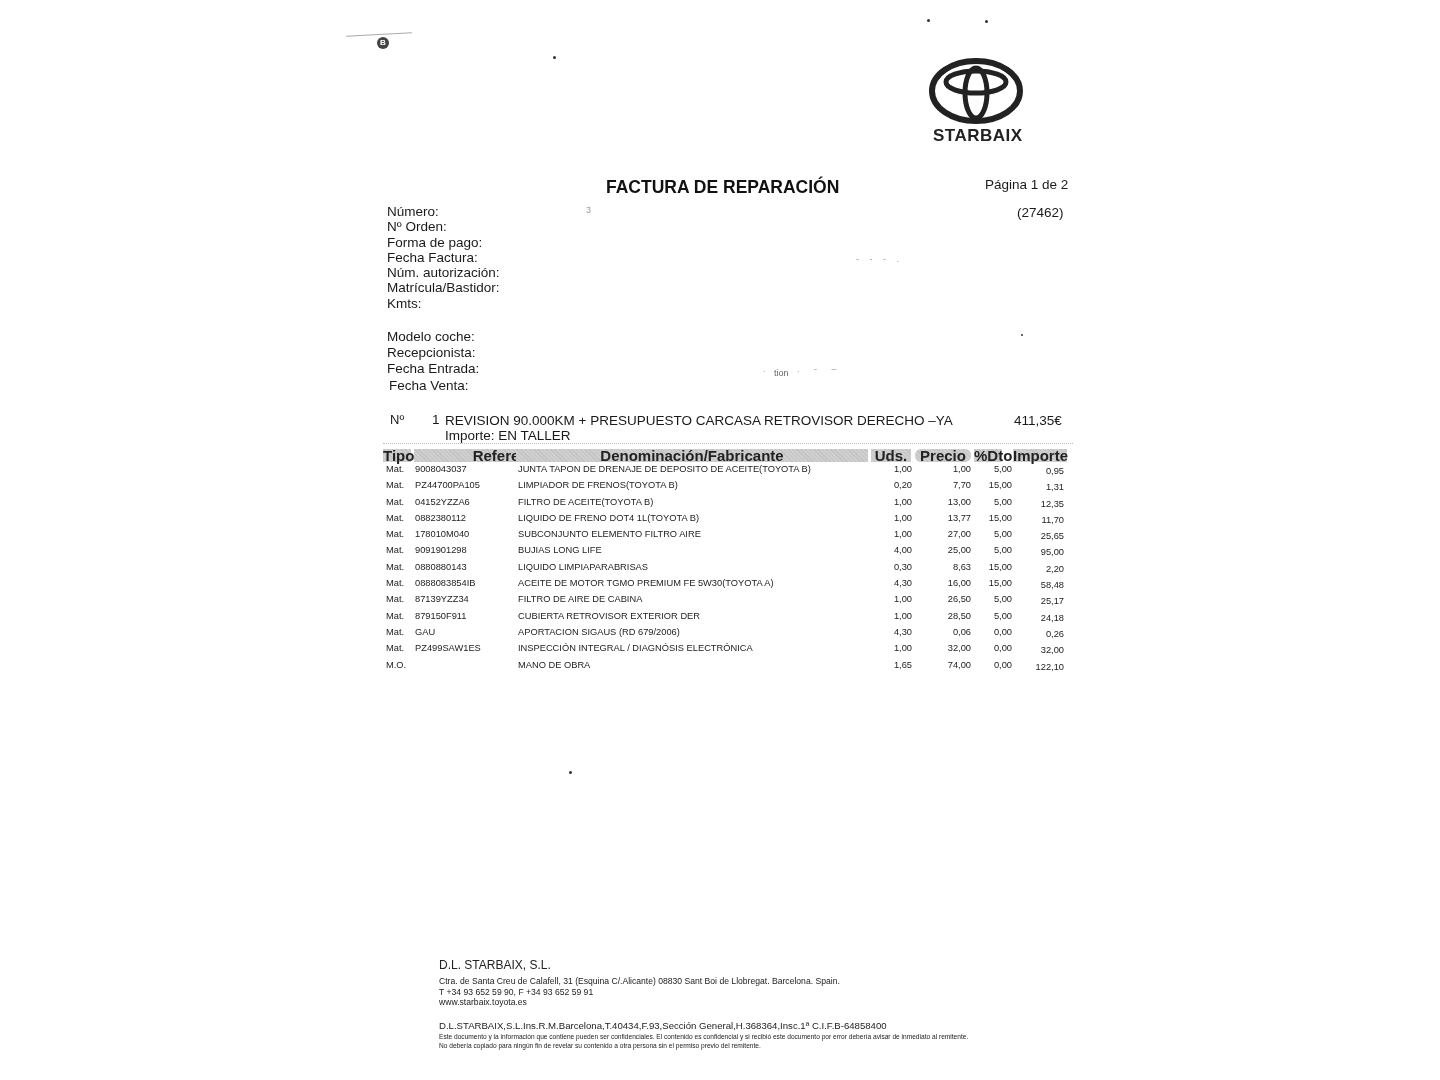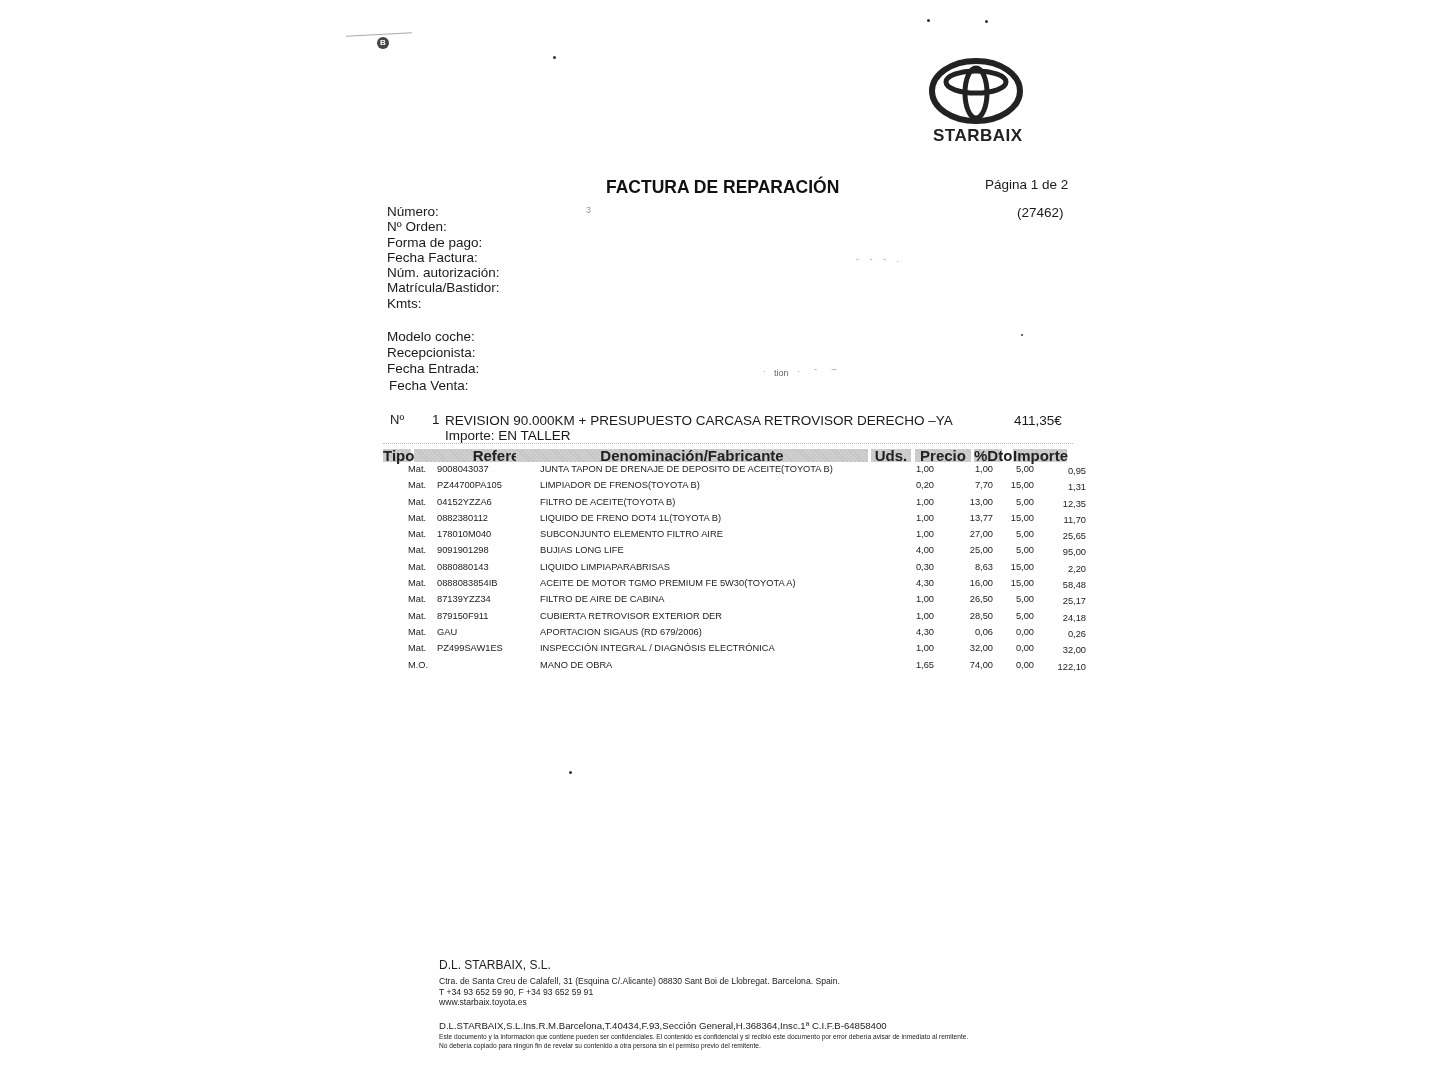--- a/index.html
+++ b/index.html
@@ -30,21 +30,21 @@
   .work-idx { position:absolute; left:432px; top:412px; font-size:13.5px; }
   .work-desc { position:absolute; left:445px; top:413px; font-size:13.5px; line-height:15px; width:540px; }
   .work-total { position:absolute; left:1014px; top:413px; font-size:13.5px; }
   .dotted-rule { position:absolute; left:383px; top:443px; width:690px; height:2px;
                  border-top:1px dotted #bbb; }
 
   .thead { position:absolute; top:449px; height:13px; background:#cfcfcf;
            font-size:15px; font-weight:bold; text-align:center; line-height:13px; color:#222;
            background-image: repeating-linear-gradient(45deg, rgba(0,0,0,0.06) 0 1px, transparent 1px 3px); }
 
-  .rows { position:absolute; left:408px; top:464px; width:690px; font-size:9.3px; color:#222; }
+  .rows { position:absolute; left:386px; top:464px; width:690px; font-size:9.3px; color:#222; }
   .row { position:relative; height:16.3px; }
   .row span { position:absolute; top:0; white-space:nowrap; }
   .c-tipo { left:0; }
   .c-ref { left:29px; }
   .c-den { left:132px;text-align:center; }
   .c-uds { right:164px; text-align:right; }
   .c-pre { right:105px; text-align:right; }
   .c-dto { right:64px; text-align:right; }
   .c-imp { right:12px; text-align:right; top:2px !important; }
 
@@ -100,21 +100,21 @@
 <div class="work-no">Nº</div>
 <div class="work-idx">1</div>
 <div class="work-desc">REVISION 90.000KM + PRESUPUESTO CARCASA RETROVISOR DERECHO –YA Importe: EN TALLER</div>
 <div class="work-total">411,35€</div>
 <div class="dotted-rule"></div>
 
 <div class="thead" style="left:383px;width:28px;">Tipo</div>
 <div class="thead" style="left:414px;width:98px;padding-left:48px;">Referencia</div>
 <div class="thead" style="left:516px;width:352px;">Denominación/Fabricante</div>
 <div class="thead" style="left:871px;width:40px;">Uds.</div>
-<div class="thead" style="left:915px;width:56px;">Precio</div>
+<div class="thead" style="left:915px;width:56px;border-radius:6px;">Precio</div>
 <div class="thead" style="left:974px;width:28px;">%Dto.</div>
 <div class="thead" style="left:1013px;width:54px;">Importe</div>
 
 <div class="rows">
   <div class="row">
     <span class="c-tipo">Mat.</span>
     <span class="c-ref">9008043037</span>
     <span class="c-den">JUNTA TAPON DE DRENAJE DE DEPOSITO DE ACEITE(TOYOTA   B)</span>
     <span class="c-uds">1,00</span>
     <span class="c-pre">1,00</span>

